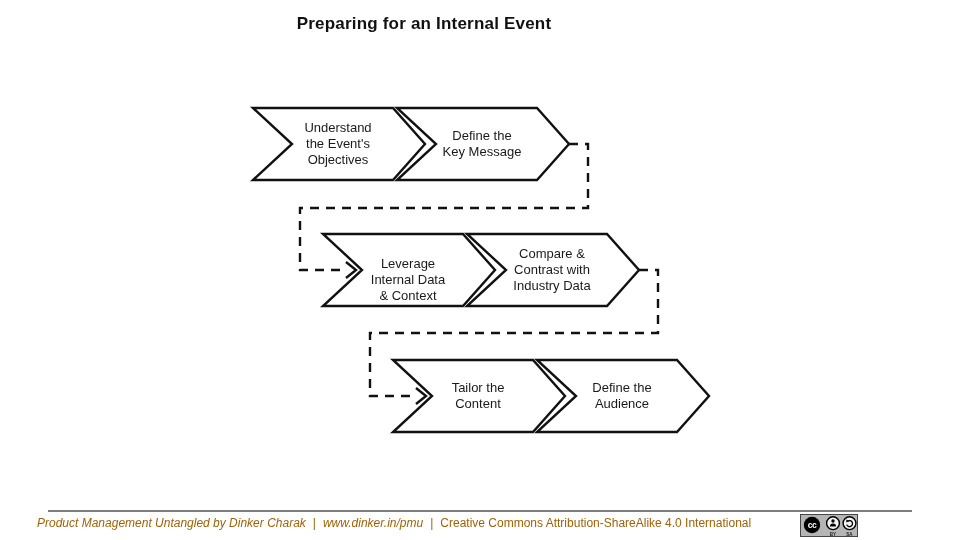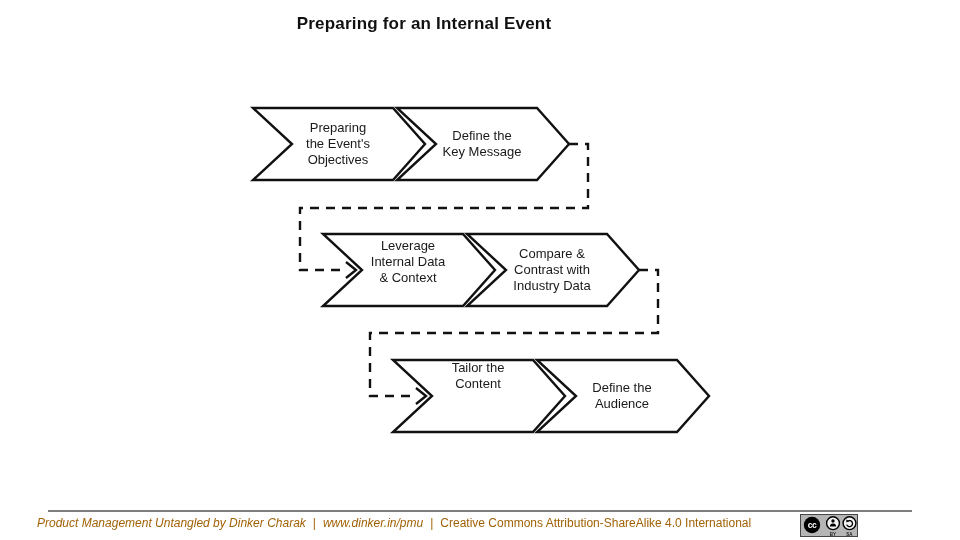--- a/index.html
+++ b/index.html
@@ -14,23 +14,23 @@
   svg.diagram{position:absolute;left:0;top:0;}
   .chev{fill:#ffffff;stroke:#111111;stroke-width:2.4;stroke-linejoin:miter;}
   .conn{fill:none;stroke:#111111;stroke-width:2.4;stroke-dasharray:9 7;}
   .ah{fill:none;stroke:#111111;stroke-width:2.4;stroke-linejoin:miter;}
   .step-label{
     position:absolute;width:160px;height:72px;display:flex;align-items:center;justify-content:center;
     text-align:center;font-size:13px;line-height:16px;color:#1a1a1a;white-space:pre-line;
   }
   .l1{left:258px;top:108px;}
   .l2{left:402px;top:108px;}
-  .l3{left:328px;top:226px;}
+  .l3{left:328px;top:244px;}
   .l4{left:472px;top:234px;text-align:center;}
-  .l5{left:398px;top:340px;text-align:center;}
+  .l5{left:398px;top:360px;text-align:center;}
   .l6{left:542px;top:360px;}
   .footer-divider{
     position:absolute;left:48px;top:510px;width:864px;height:2px;background:#7e7e7e;
   }
   .footer-text{
     position:absolute;left:37px;top:516px;width:770px;text-align:left;
     font-size:12px;color:#a16207;white-space:nowrap;
   }
   .footer-text .it{font-style:italic;}
   .footer-text .sep{margin:0 7px;font-style:normal;}
@@ -52,21 +52,21 @@
   <polygon class="chev" points="393,360 533,360 565,396 533,432 393,432 432,396"></polygon>
   <polygon class="chev" points="537,360 677,360 709,396 677,432 537,432 576,396"></polygon>
 
   <path class="conn" d="M 569 144 H 588 V 208 H 300 V 270 H 344"></path>
   <polyline class="ah" points="346,262 356,270 346,278"></polyline>
 
   <path class="conn" d="M 639 270 H 658 V 333 H 370 V 396 H 414"></path>
   <polyline class="ah" points="416,388 426,396 416,404"></polyline>
 </svg>
 
-<div class="step-label l1">Preparing
+<div class="step-label l1">Understand
 the Event's
 Objectives</div>
 <div class="step-label l2">Define the
 Key Message</div>
 <div class="step-label l3">Leverage
 Internal Data
 &amp; Context</div>
 <div class="step-label l4">Compare &amp;
 Contrast with
 Industry Data</div>

